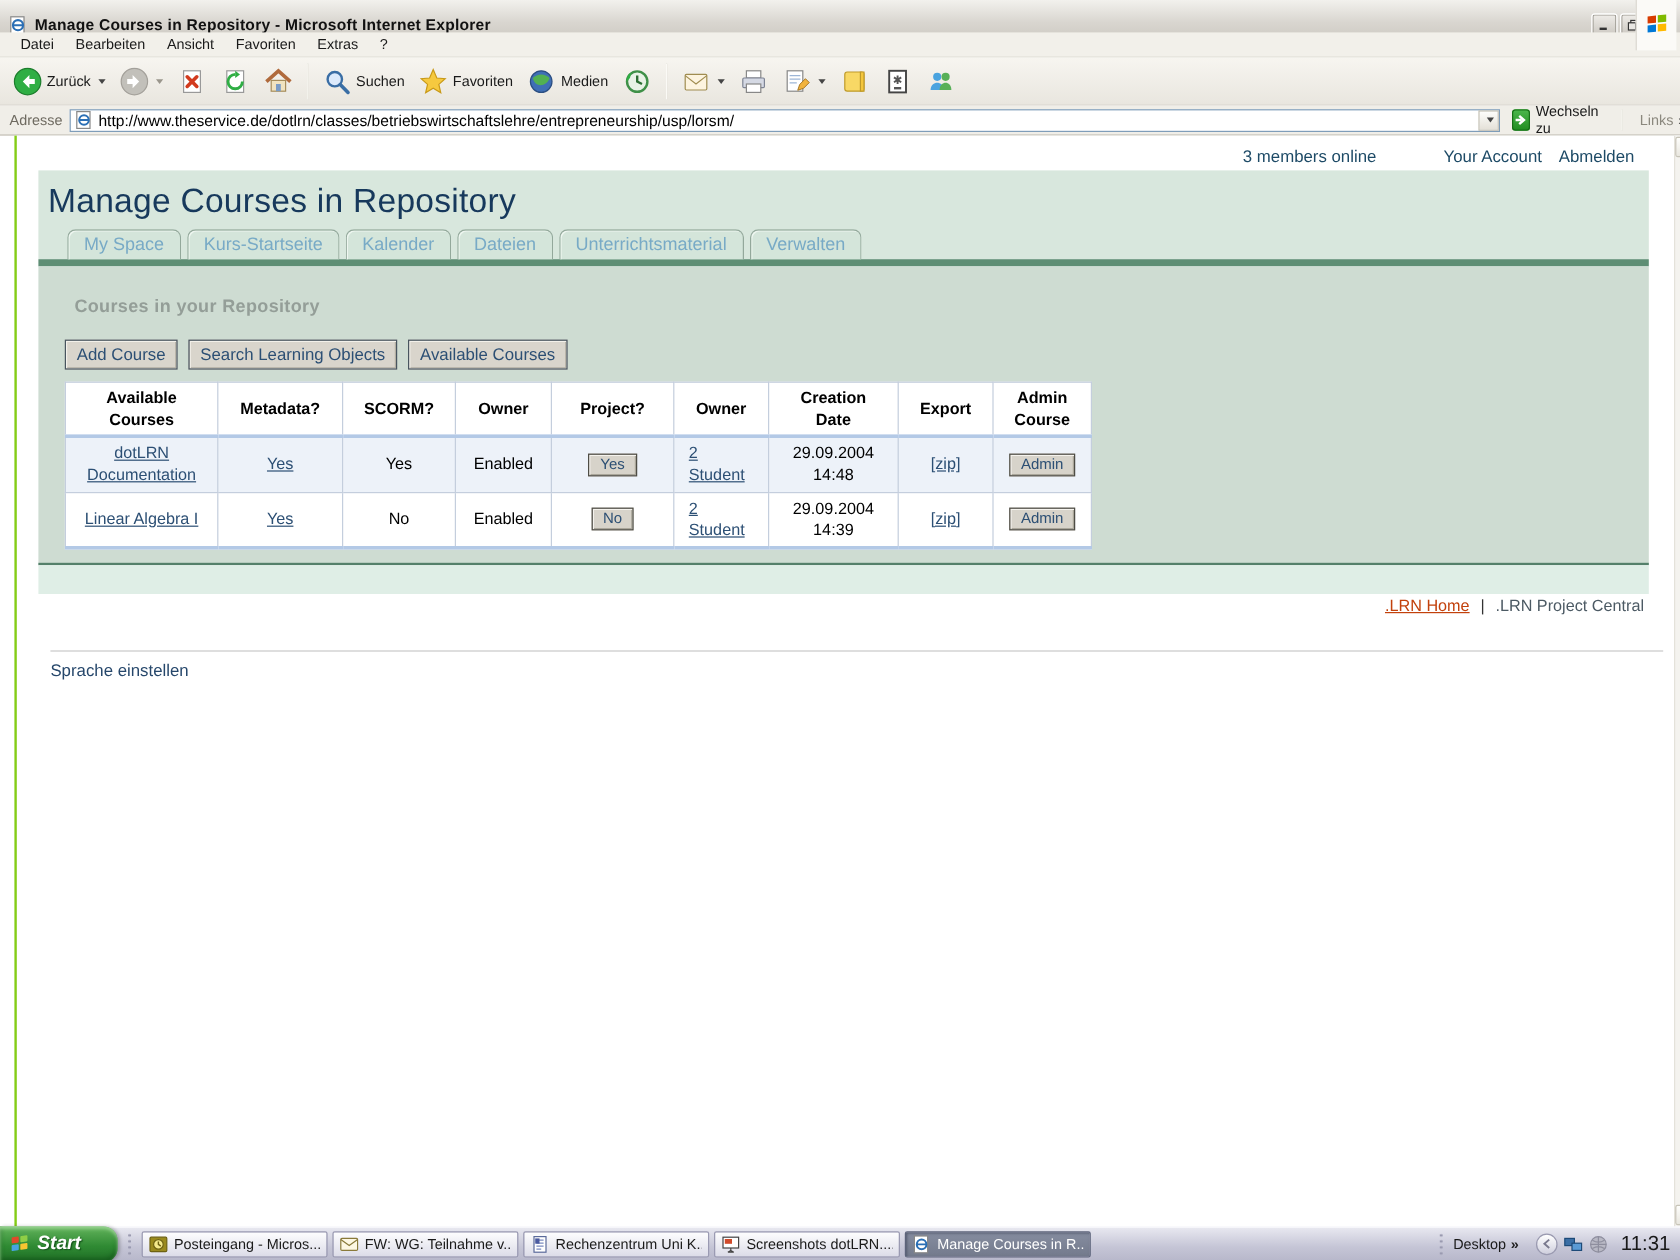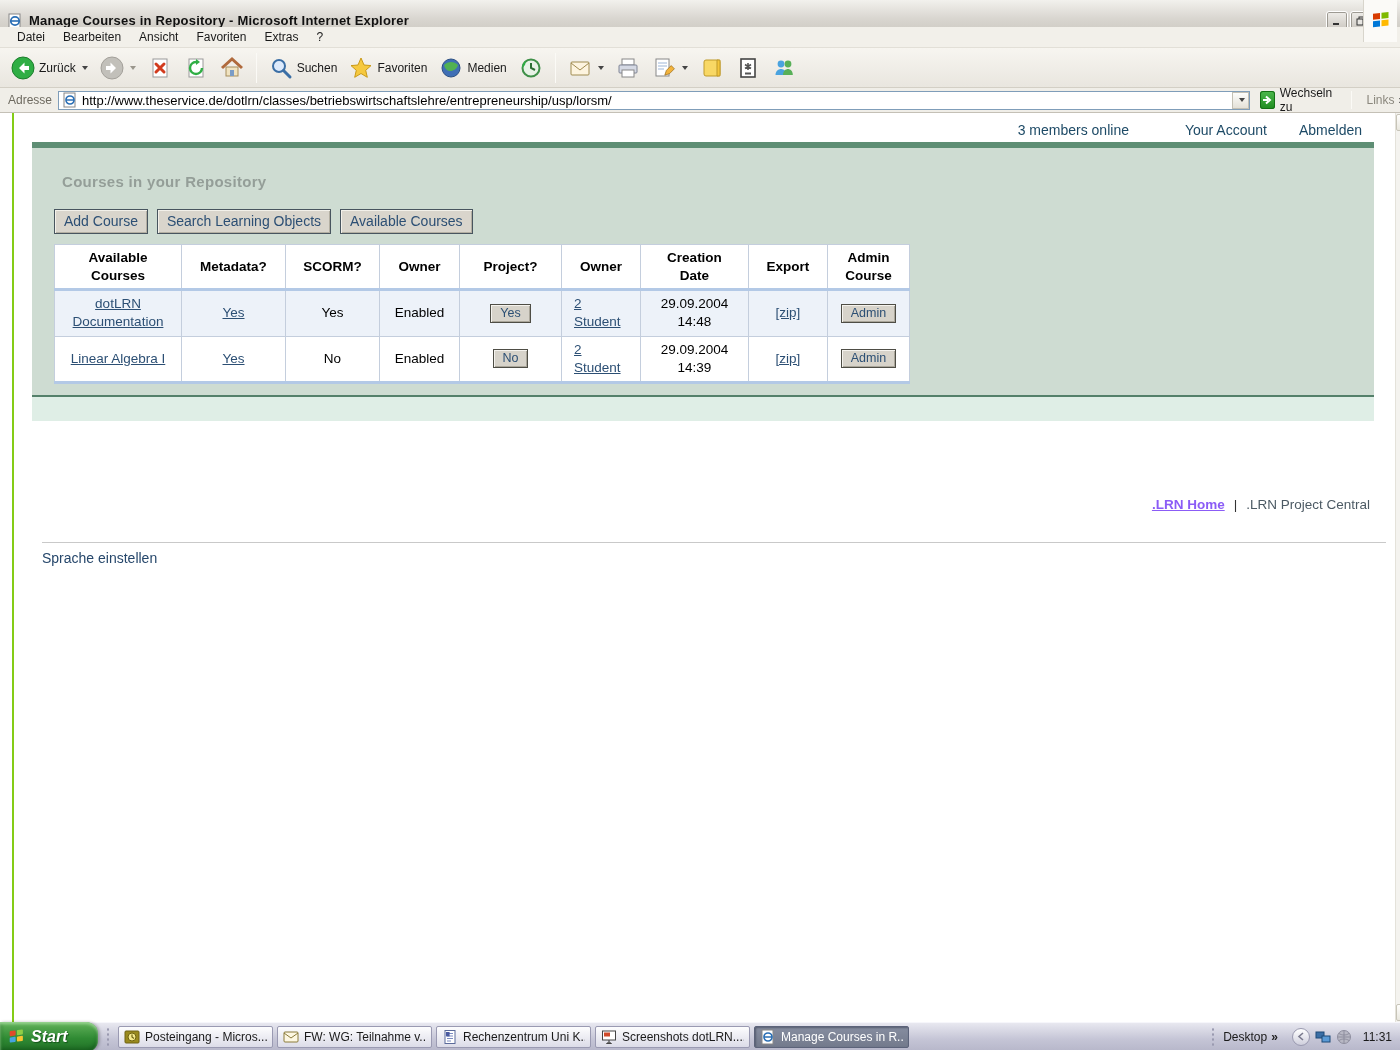--- a/index.html
+++ b/index.html
@@ -50,21 +50,21 @@
   
   .viewport { position:absolute; left:12px; top:113px; width:1400px; height:909px; background:#fff;
     border-left:2px solid #84cc16; }
   .scrollbar { position:absolute; right:0; top:0; width:17px; height:909px; background:#f4f3ef; border-left:1px solid #e4e2da; }
   .sb-btn { position:absolute; left:0; width:17px; height:17px; background:linear-gradient(#fefefc,#e9e7df);
     border:1px solid #c7c4b8; border-radius:2px; display:flex; align-items:center; justify-content:center; }
   .sb-btn.up { top:1px; } .sb-btn.down { bottom:1px; }
 
   .userbar { position:absolute; top:9px; right:50px; display:flex; align-items:center; font-size:14px; color:#1d4a66; }
   .userbar .members { margin-right:56px; }
-  .userbar .account { margin-right:32px; }
+  .userbar .account { margin-right:14px; }
 
   .page-box { position:absolute; left:18px; top:29px; width:1342px; }
   .box-top { background:var(--page-top-bg,#d8e7dd); padding:10px 0 0 8px; }
   .page-title { font-size:28px; color:var(--title-navy,#17395c); letter-spacing:.2px; }
   .tabs { display:flex; gap:5px; margin:7px 0 0 16px; }
   .tab { background:#d4e5da; border:1px solid #93a89b; border-bottom:none; border-radius:7px 7px 0 0;
     padding:3px 13px 4px 13px; font-size:15px; color:var(--tab-text,#78aac6);
     box-shadow:inset 1px 1px 0 #eef6f0; }
   .green-bar { height:6px; background:var(--accent-green,#5e8e74); }
   .box-main { background:var(--page-main-bg,#cedcd2); height:249px; border-bottom:2px solid #54806a; padding-left:22px; }
@@ -89,21 +89,21 @@
   table.courses tr:last-child td { border-bottom:3px solid #b3c9e6; }
   td.cell-left { text-align:left; padding-left:14px; }
   a.tbl-link { color:var(--link-navy,#2c4f74); text-decoration:underline; cursor:pointer; }
   .owner-link { display:inline-block; width:54px; text-align:left; }
   .mini-btn { background:#d7d3ca; border:1px solid #4e4d45; color:var(--link-navy,#2c4f74);
     font-family:"Liberation Sans",sans-serif; font-size:12.5px; padding:1px 9px 2px;
     box-shadow:inset 1px 1px 0 #f5f3ee, inset -1px -1px 0 #aaa69a; }
   .date-cell { text-align:left; padding-left:12px; }
 
   .footer-links { position:absolute; top:384px; right:42px; display:flex; align-items:center; gap:9px; font-size:13.5px; }
-  .lrn-home { color:#8b5cf6; text-decoration:underline; cursor:pointer;font-weight:bold; }
+  .lrn-home { color:#c2410c; text-decoration:underline; cursor:pointer; }
   .footer-sep { color:#333; }
   .lrn-central { color:#4c5a64; cursor:pointer;text-align:center; }
   .footer-hr { position:absolute; top:429px; left:28px; width:1344px; border-top:1px solid #c9c9c9; }
   .language-link { position:absolute; top:437px; left:28px; font-size:14px; color:#26476b; cursor:pointer; }
 
   
   .taskbar { position:absolute; left:0; top:1022px; width:1400px; height:28px;
     background:linear-gradient(#e8e8f0, #c5c5d6 60%, #b8b8cb); border-top:1px solid #f6f6fb; display:flex; align-items:center; }
   .start-btn { width:98px; height:30px; border-radius:0 12px 12px 0;
     background:linear-gradient(#63b35c,#2f8a33 55%,#1f6e26); display:flex; align-items:center; gap:6px; padding-left:8px;
@@ -115,21 +115,21 @@
     font-size:12px; color:#1a1a1a; white-space:nowrap; overflow:hidden; }
   .task-btn.active { background:linear-gradient(#8archived, #7b8292); background:linear-gradient(#868da0,#737a8c); color:#fff;
     border-color:#5c637a; box-shadow:inset 1px 1px 2px #565d70; }
   .task-btn .tlabel { overflow:hidden; text-overflow:clip; }
   .tb-right { margin-left:auto; display:flex; align-items:center; }
   .desktop-area { display:flex; align-items:center; gap:4px; font-size:12px; color:#1a1a1a; }
   .desktop-chev::after { content:"»"; font-size:12px; font-weight:bold; color:#222; }
   .tray { display:flex; align-items:center; gap:5px; margin-left:14px; padding-right:8px; }
   .tray-round { width:18px; height:18px; border-radius:50%; background:linear-gradient(#fff,#cfcfdd);
     border:1px solid #9a9ab0; display:flex; align-items:center; justify-content:center; }
-  .clock { font-size:12px; color:#1a1a1a; margin-left:6px; }
+  .clock { font-size:17px; color:#1a1a1a; margin-left:6px; }
 
   .icon16 { width:16px; height:16px; flex:0 0 16px; display:inline-flex; }
   .icon24 { width:24px; height:24px; flex:0 0 24px; display:inline-flex; }
 </style>
 </head>
 <body>
 
 <div class="titlebar">
   <span class="ie-badge">
     <svg viewBox="0 0 16 16" width="16" height="16">
@@ -351,20 +351,31 @@
 
 <div class="viewport">
 
   <div class="userbar">
     <span class="members">3 members online</span>
     <span class="account">Your Account</span>
     <span>Abmelden</span>
   </div>
 
   <div class="page-box">
+    <div class="box-top">
+      <div class="page-title">Manage Courses in Repository</div>
+      <div class="tabs">
+        <span class="tab">My Space</span>
+        <span class="tab">Kurs-Startseite</span>
+        <span class="tab">Kalender</span>
+        <span class="tab">Dateien</span>
+        <span class="tab">Unterrichtsmaterial</span>
+        <span class="tab">Verwalten</span>
+      </div>
+    </div>
     <div class="green-bar"></div>
     <div class="box-main">
       <div class="section-title">Courses in your Repository</div>
       <div class="actions">
         <button class="action-btn">Add Course</button>
         <button class="action-btn">Search Learning Objects</button>
         <button class="action-btn">Available Courses</button>
       </div>
       <table class="courses">
         <colgroup>

